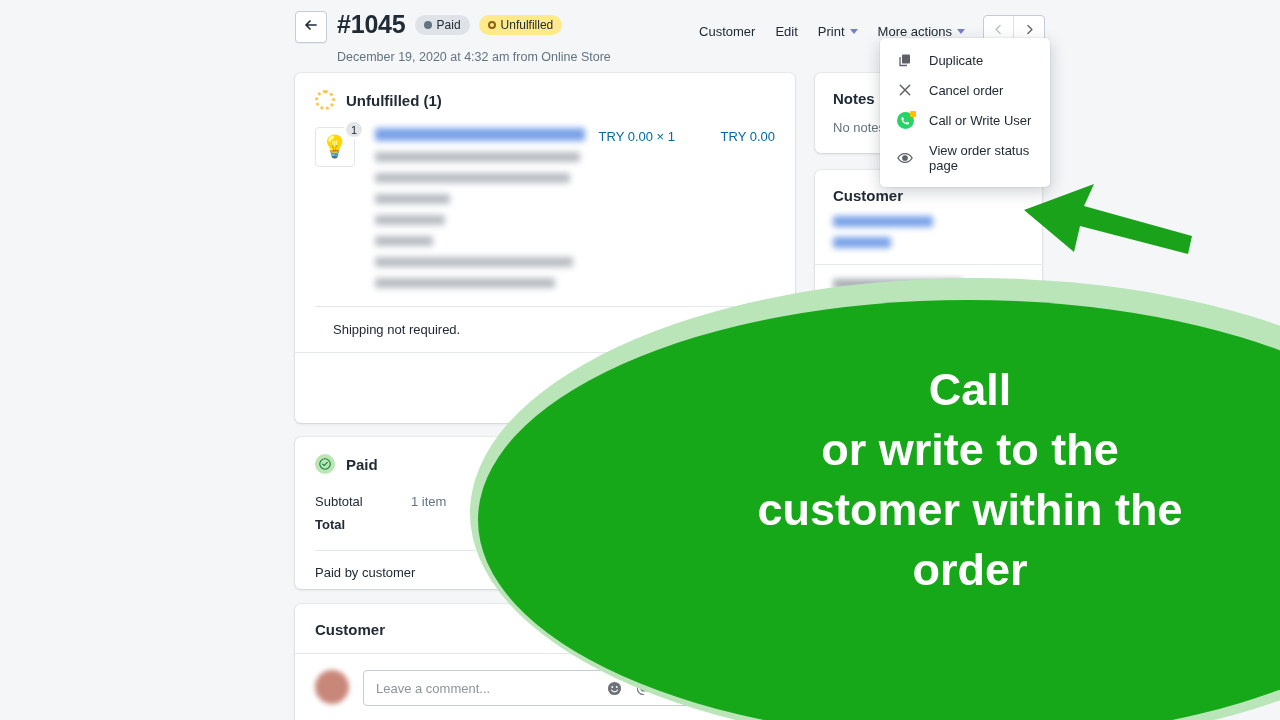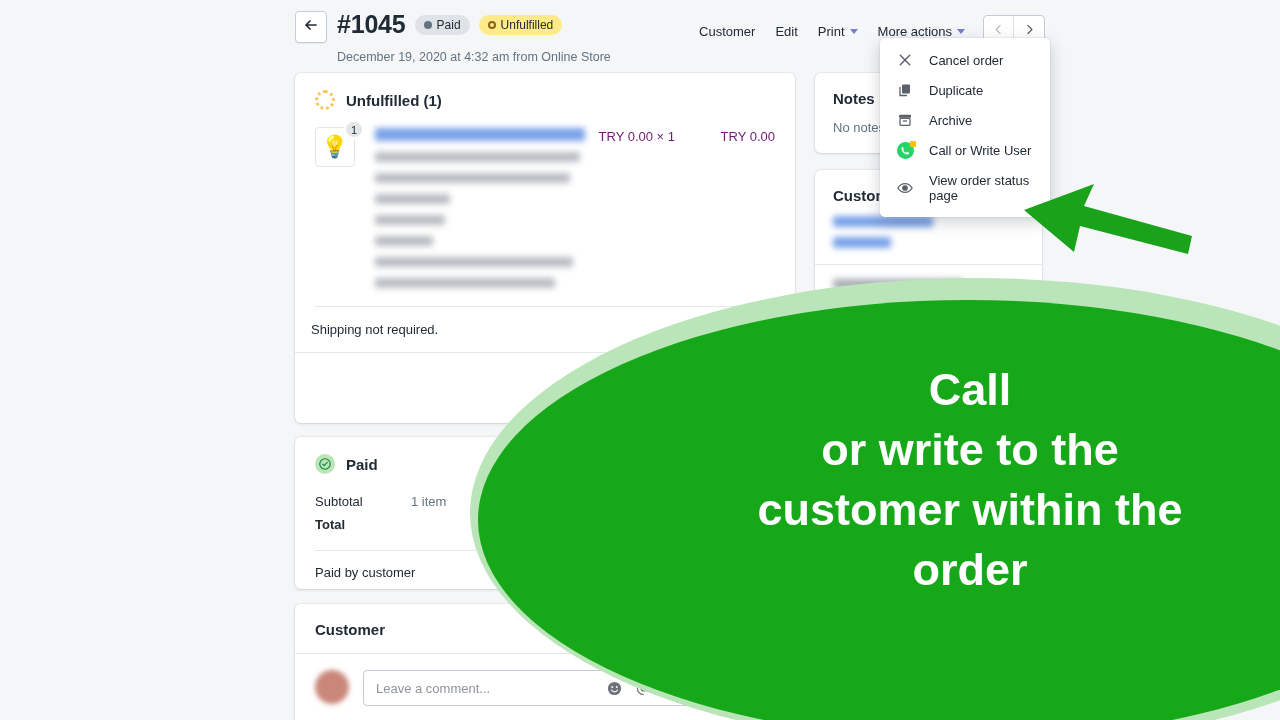--- a/index.html
+++ b/index.html
@@ -62,26 +62,26 @@
   .thumb-wrap { position: relative; width: 40px; height: 40px; flex: none; }
   .thumb { width: 40px; height: 40px; border: 1px solid #e3e6e9; border-radius: 4px; background: #fff;
            display: flex; align-items: center; justify-content: center; font-size: 22px; line-height: 1; }
   .qty-badge { position: absolute; top: -7px; right: -9px; min-width: 19px; height: 19px; padding: 0 5px;
                border-radius: 10px; background: #e3e6e9; color: #212b36; font-size: 11px;
                display: flex; align-items: center; justify-content: center; border: 2px solid #fff; }
   .li-info { margin-left: 20px; flex: 1; }
   .blur { filter: blur(3.2px); user-select: none; }
   .li-title { font-size: 13px; color: #3a6fd8; height: 13px; width: 210px; background: #7aa2e8; border-radius: 2px; margin-top: 1px; }
   .li-line { height: 10px; background: #b8bcc2; border-radius: 2px; margin-top: 11px; }
-  .li-prices { display:flex; position: absolute; right: 20px; top: 19px; font-size: 13px; color: #701a75; }
+  .li-prices { display:flex; position: absolute; right: 20px; top: 19px; font-size: 13px; color: #0369a1; }
   .li-unit { width: 122px; }
   .li-total { }
 
   .divider { height: 1px; background: #e6e9eb; margin: 0 20px; }
-  .ship-note { padding: 15px 16px; font-size: 13px; color: #212b36; }
+  .ship-note { padding: 15px 38px; font-size: 13px; color: #212b36; }
   .card-footer { border-top: 1px solid #e6e9eb; padding: 14px 20px; display: flex; justify-content: flex-end; }
   .btn-primary { background: #008060; color: #fff; font-size: 13px; font-weight: bold; border-radius: 4px;
                  padding: 8px 16px; white-space: nowrap; box-shadow: inset 0 -1px 0 rgba(0,0,0,.2); }
 
   
   .prow { display: flex; padding: 4px 20px; font-size: 13px; color: #212b36; }
   .prow .lbl { width: 96px; }
   .prow .mid { color: #637381; flex: 1; }
   .prow.total .lbl { font-weight: bold; }
   .paid-by { padding: 14px 20px; font-size: 13px; color: #212b36; }
@@ -349,44 +349,34 @@
         </span>
         <span>This is their 44th order</span>
       </div>
       <div style="height:18px"></div>
     </div>
   </div>
 
   <div class="menu">
     <div class="mi">
       <span class="mic">
-        <svg viewBox="0 0 16 16" fill="none" stroke="currentColor" stroke-width="1.45" stroke-linecap="round">
-            <path d="M3.3 3.3l9.4 9.4M12.7 3.3l-9.4 9.4"></path>
-          </svg>
-      </span>
-      <span>Cancel order</span>
-    </div>
-    <div class="mi">
-      <span class="mic">
         <svg viewBox="0 0 16 16" fill="none" stroke="currentColor" stroke-width="1.3">
             <rect x="5" y="2.5" width="8" height="9" rx="1" fill="currentColor" stroke="none"></rect>
             <path d="M3 5v8.5h7"></path>
           </svg>
       </span>
       <span>Duplicate</span>
     </div>
     <div class="mi">
       <span class="mic">
-        <svg viewBox="0 0 16 16" fill="none" stroke="currentColor" stroke-width="1.3">
-            <rect x="2" y="2.8" width="12" height="3" rx=".7" fill="currentColor" stroke="none"></rect>
-            <rect x="3" y="6.4" width="10" height="7" rx="1"></rect>
-            <path d="M6 9h4"></path>
+        <svg viewBox="0 0 16 16" fill="none" stroke="currentColor" stroke-width="1.45" stroke-linecap="round">
+            <path d="M3.3 3.3l9.4 9.4M12.7 3.3l-9.4 9.4"></path>
           </svg>
       </span>
-      <span>Archive</span>
+      <span>Cancel order</span>
     </div>
     <div class="mi">
       <span class="mic">
         <span class="wa">
           <svg viewBox="0 0 16 16" fill="currentColor">
               <path d="M5.2 4c.3-.1.6 0 .8.3l.8 1.3c.1.2.1.5 0 .7l-.5.6c-.1.2-.1.4 0 .5a5.2 5.2 0 002.4 2.3c.2.1.4 0 .5-.1l.6-.6c.2-.2.4-.2.6-.1l1.3.7c.3.2.4.5.3.8-.3.8-1.2 1.3-2 1.2a7.4 7.4 0 01-5.6-5.6c-.1-.8.3-1.7 1-2z"></path>
             </svg>
         </span>
       </span>
       <span>Call or Write User</span>

